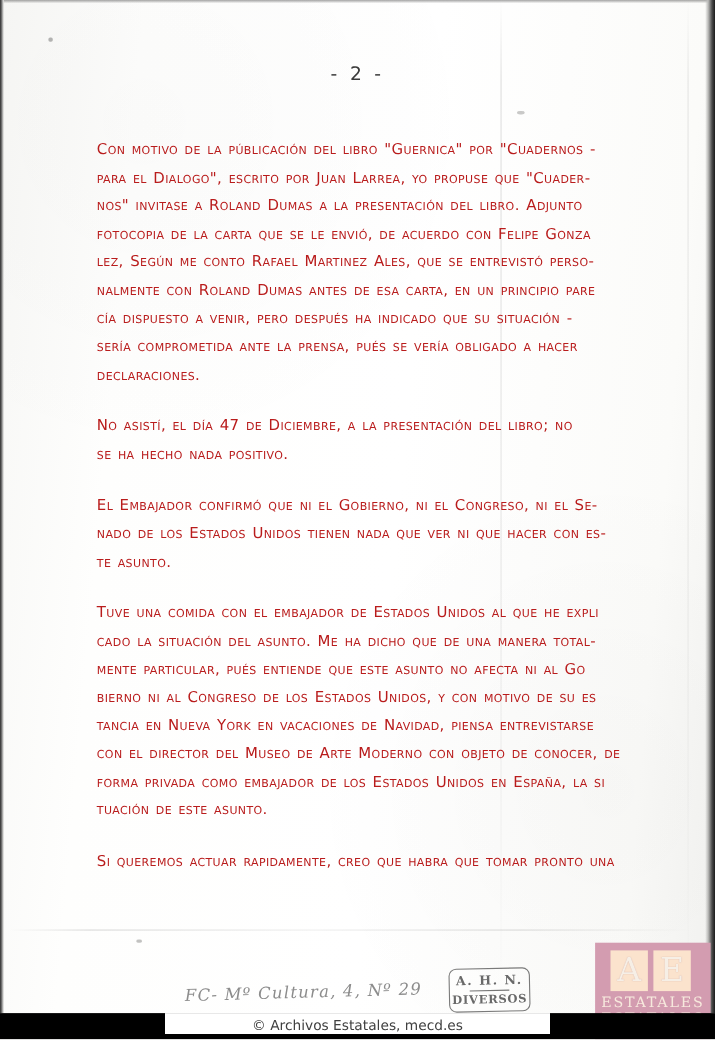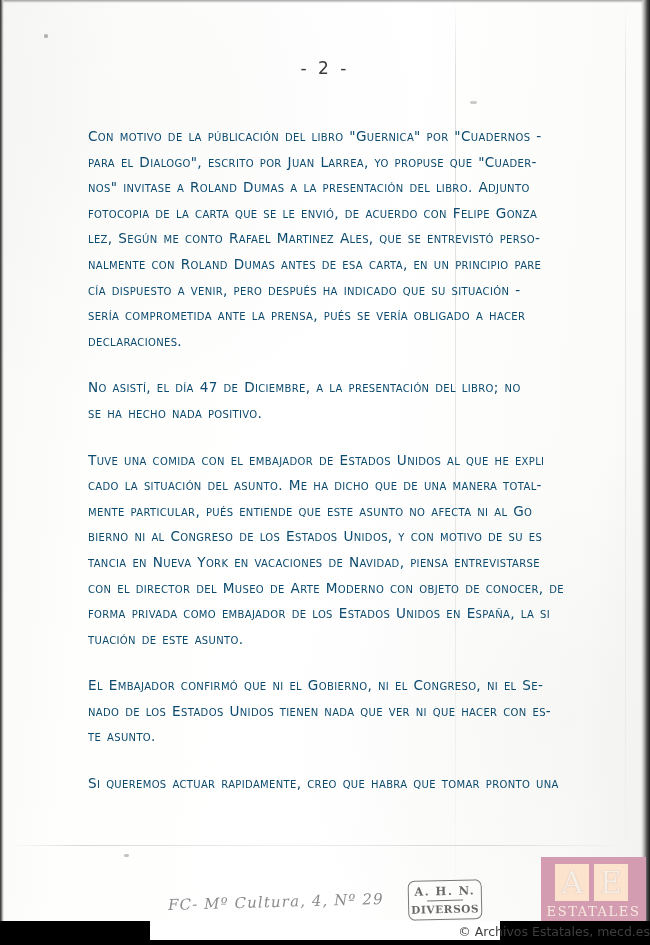--- a/index.html
+++ b/index.html
@@ -108,21 +108,21 @@
   }
 
   .para {
     margin: 0 0 21px 0;
     font-family: "DejaVu Sans", sans-serif;
     font-size: 13.6px;
     font-variant: small-caps;
     letter-spacing: 0.35px;
     word-spacing: 1.2px;
     line-height: 25.6px;
-    color: #0c4a6e;
+    color: #b91c1c;
     white-space: pre-wrap;
   }
   .para:last-child { margin-bottom: 0; }
 
   
   .handwriting {
     position: absolute;
     left: 168px;
     top: 893px;
     font-family: "DejaVu Serif", serif;
@@ -261,21 +261,21 @@
     top: 921px;
     width: 650px;
     height: 24px;
     background: #000000;
   }
   .footer-caption {
     position: absolute;
     left: 0;
     top: 924px;
     width: 650px;
-    text-align: right;
+    text-align: center;
     font-family: "DejaVu Sans", sans-serif;
     font-size: 12.5px;
     color: #3f3f3f;
     z-index: 3;
   }
   .footer-caption-bg {
     position: absolute;
     left: 150px;
     top: 921px;
     width: 350px;
@@ -310,31 +310,31 @@
 para el Dialogo", escrito por Juan Larrea, yo propuse que "Cuader-
 nos" invitase a Roland Dumas a la presentación del libro. Adjunto
 fotocopia de la carta que se le envió, de acuerdo con Felipe Gonza
 lez, Según me conto Rafael Martinez Ales, que se entrevistó perso-
 nalmente con Roland Dumas antes de esa carta, en un principio pare
 cía dispuesto a venir, pero después ha indicado que su situación -
 sería comprometida ante la prensa, pués se vería obligado a hacer
 declaraciones.</p>
     <p class="para">No asistí, el día 47 de Diciembre, a la presentación del libro; no
 se ha hecho nada positivo.</p>
+    <p class="para">El Embajador confirmó que ni el Gobierno, ni el Congreso, ni el Se-
+nado de los Estados Unidos tienen nada que ver ni que hacer con es-
+te asunto.</p>
     <p class="para">Tuve una comida con el embajador de Estados Unidos al que he expli
 cado la situación del asunto. Me ha dicho que de una manera total-
 mente particular, pués entiende que este asunto no afecta ni al Go
 bierno ni al Congreso de los Estados Unidos, y con motivo de su es
 tancia en Nueva York en vacaciones de Navidad, piensa entrevistarse
 con el director del Museo de Arte Moderno con objeto de conocer, de
 forma privada como embajador de los Estados Unidos en España, la si
 tuación de este asunto.</p>
-    <p class="para">El Embajador confirmó que ni el Gobierno, ni el Congreso, ni el Se-
-nado de los Estados Unidos tienen nada que ver ni que hacer con es-
-te asunto.</p>
     <p class="para">Si queremos actuar rapidamente, creo que habra que tomar pronto una</p>
   </div>
 
   <div class="handwriting">FC- Mº Cultura, 4, Nº 29</div>
 
   <div class="ahn-stamp">
     <div class="ahn-line1">A. H. N.</div>
     <div class="ahn-rule"></div>
     <div class="ahn-line2">DIVERSOS</div>
   </div>

